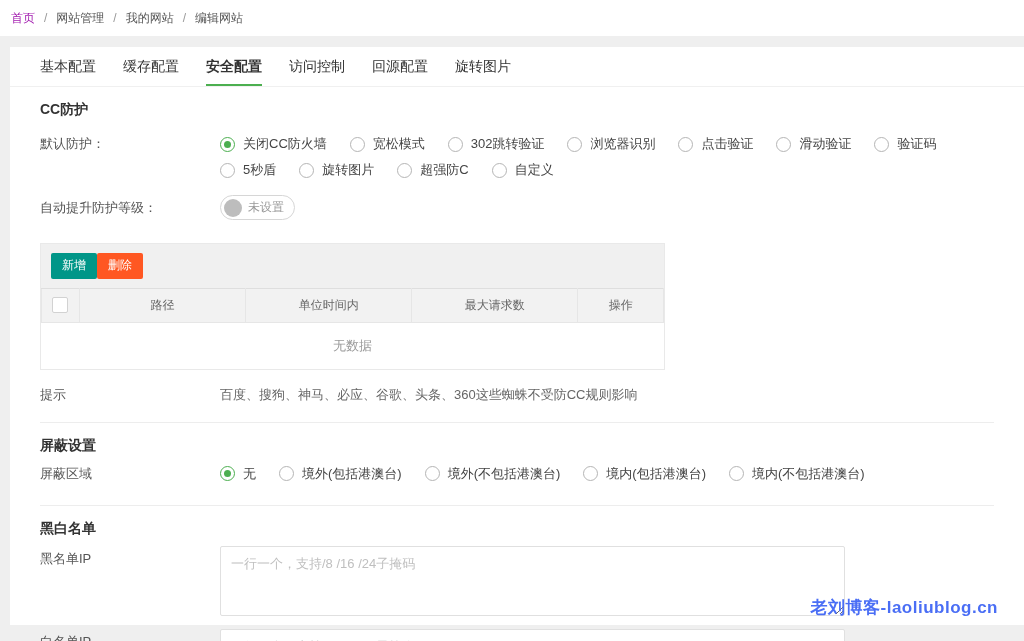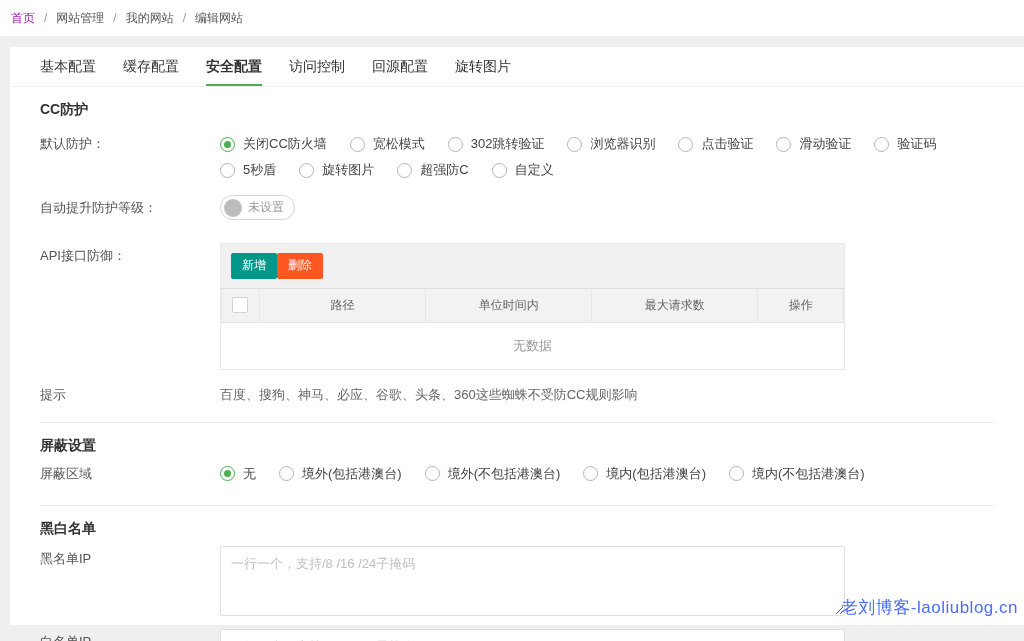--- a/index.html
+++ b/index.html
@@ -84,21 +84,21 @@
   .divider { border:none; border-top:1px solid #ededed; margin:18px 0 10px; }
 
   textarea.ip-box {
     width:625px; height:70px; border:1px solid #e0e0e0; border-radius:2px;
     padding:8px 10px; font-size:13px; color:#333; resize:vertical;
     font-family:inherit; outline:none; display:block;
   }
   textarea.ip-box::placeholder { color:#bfbfbf; }
 
   .watermark {
-    position:absolute; right:6px; top:596px; font-size:17px; font-weight:400;
+    position:absolute; right:26px; top:596px; font-size:17px; font-weight:700;
     color:#4a6ef5; letter-spacing:0.5px;
   }
 
   .col-path { width:167px; } .col-unit { width:167px; } .col-max { width:167px; } .col-op { width:86px; }
 </style>
 </head>
 <body>
 
 <div class="breadcrumb-bar" id="breadcrumb">
     <span class="bc-item bc-light">首页</span>
@@ -178,21 +178,20 @@
       <div class="row-label">自动提升防护等级：</div>
       <div class="row-control">
         <div class="switch">
           <span class="switch-dot"></span>
           <span class="switch-text">未设置</span>
         </div>
       </div>
     </div>
 
     <div class="row" style="margin-top:22px;">
-      <div class="row-label">API接口防御：</div>
       <div class="row-control">
         <div class="api-panel">
           <div class="api-toolbar">
             <button class="btn" style="background: rgb(0, 150, 136);">新增</button>
             <button class="btn" style="background: rgb(255, 87, 34);">删除</button>
           </div>
           <table class="api-table">
             <thead>
                 <tr id="api-thead-row">
                   <th class="th-check"><span class="checkbox"></span></th>

